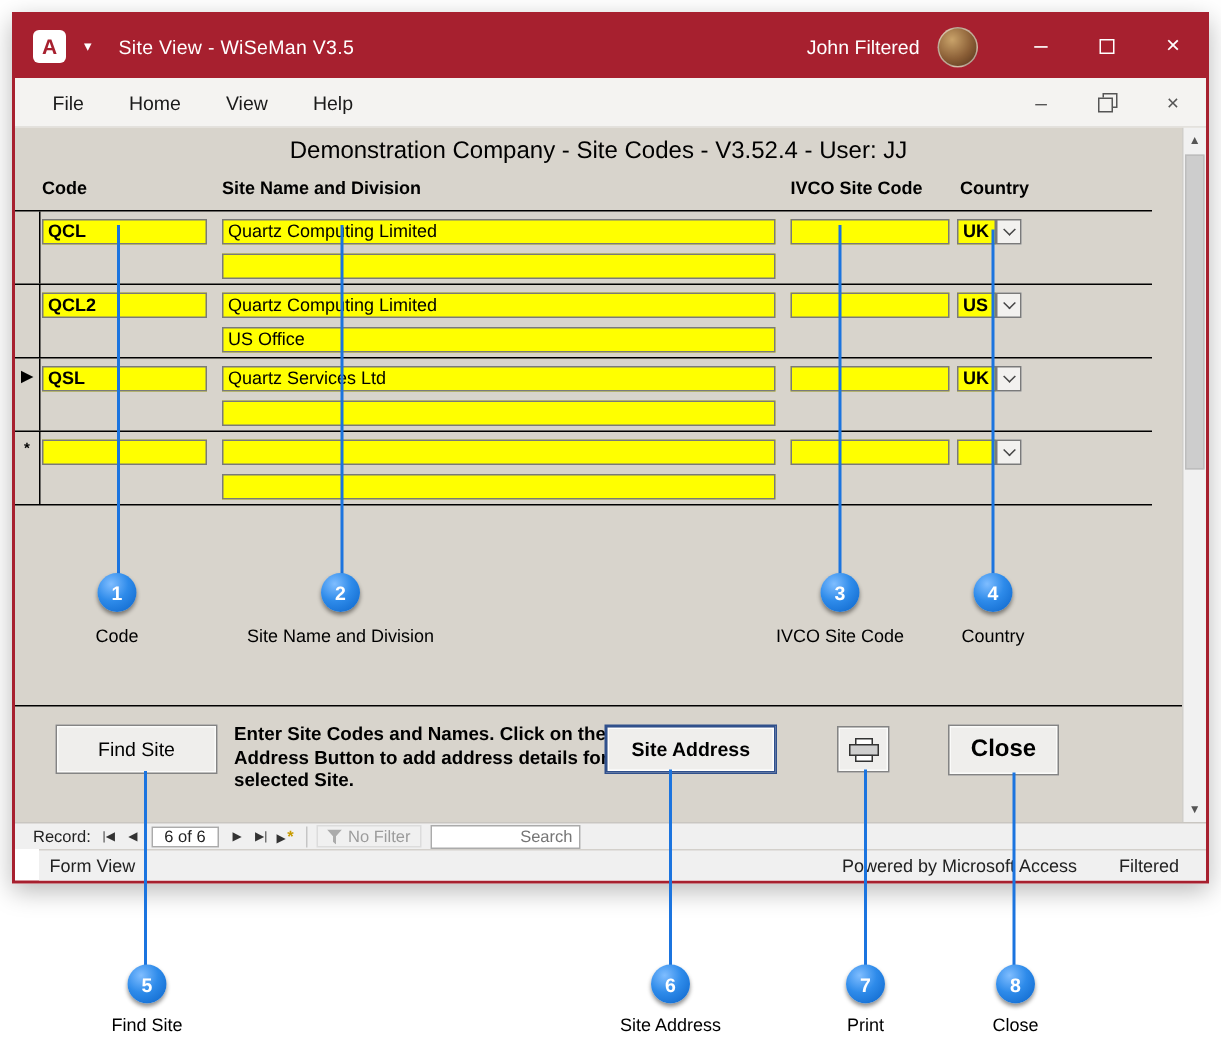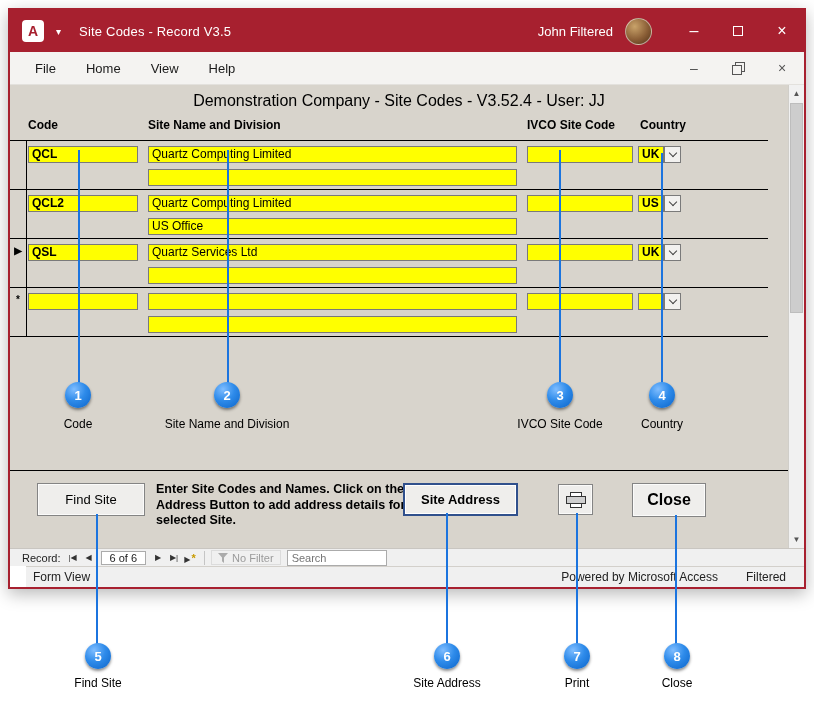--- a/index.html
+++ b/index.html
@@ -83,21 +83,21 @@
   .sb-thumb{position:absolute;left:1px;top:18px;width:13px;height:210px;background:#CDCDCD;border:1px solid #BDBDBD;}
 
   
   .navbar{position:absolute;top:538px;left:0;right:0;height:18px;background:#F0F0F0;border-top:1px solid #C9C6C1;display:flex;align-items:center;font-size:11px;color:#222;}
   .nav-label{margin-left:12px;margin-right:4px;}
   .nav-btn{min-width:16px;text-align:center;font-size:8px;color:#333;padding:0 2px;}
   .rec-count{background:#fff;border:1px solid #ABABAB;padding:0 8px;height:14px;line-height:12px;font-size:11px;margin:0 4px;}
   .star{color:#C89B00;font-size:11px;font-weight:bold;margin-left:1px;}
   .nav-sep{width:1px;height:14px;background:#C5C5C5;margin:0 6px;}
   .no-filter{display:flex;align-items:center;gap:4px;color:#9B9B9B;border:1px solid #DCDCDC;padding:0 6px;height:15px;}
-  .search-input{width:100px;height:16px;border:1px solid #ABABAB;font-size:11px;padding:0 4px;background:#fff;margin-left:6px;font-family:"Liberation Sans",sans-serif;}
+  .search-input{width:100px;height:16px;border:1px solid #ABABAB;font-size:11px;padding:0 4px;background:#fff;margin-left:6px;font-family:"Liberation Sans",sans-serif;text-align:right;}
 
   
   .statusbar{position:absolute;top:556px;left:16px;right:0;height:21px;background:#F0F0F0;border-top:1px solid #D3D0CB;display:flex;align-items:center;font-size:12px;color:#222;}
   .sbar-left{margin-left:7px;}
   .sbar-right{margin-left:auto;display:flex;gap:28px;margin-right:18px;}
 
   
   .cline{position:absolute;width:2px;background:var(--blue);z-index:40;}
   .l1{left:78px;top:150px;height:233px;}
   .l2{left:227px;top:150px;height:233px;}
@@ -113,21 +113,21 @@
 </head>
 <body>
 
 <div class="page">
 
   <div class="window">
 
     <div class="titlebar">
       <div class="access-icon">A</div>
       <span class="qat-chevron">▾</span>
-      <span class="tb-title">Site Codes - Record V3.5</span>
+      <span class="tb-title">Site View - WiSeMan V3.5</span>
       <div class="tb-right">
         <span class="tb-user">John Filtered</span>
         <div class="avatar"></div>
         <div class="tb-btn">–</div>
         <div class="tb-btn">
             <span class="max-glyph"></span>
           </div>
         <div class="tb-btn">×</div>
       </div>
     </div>

